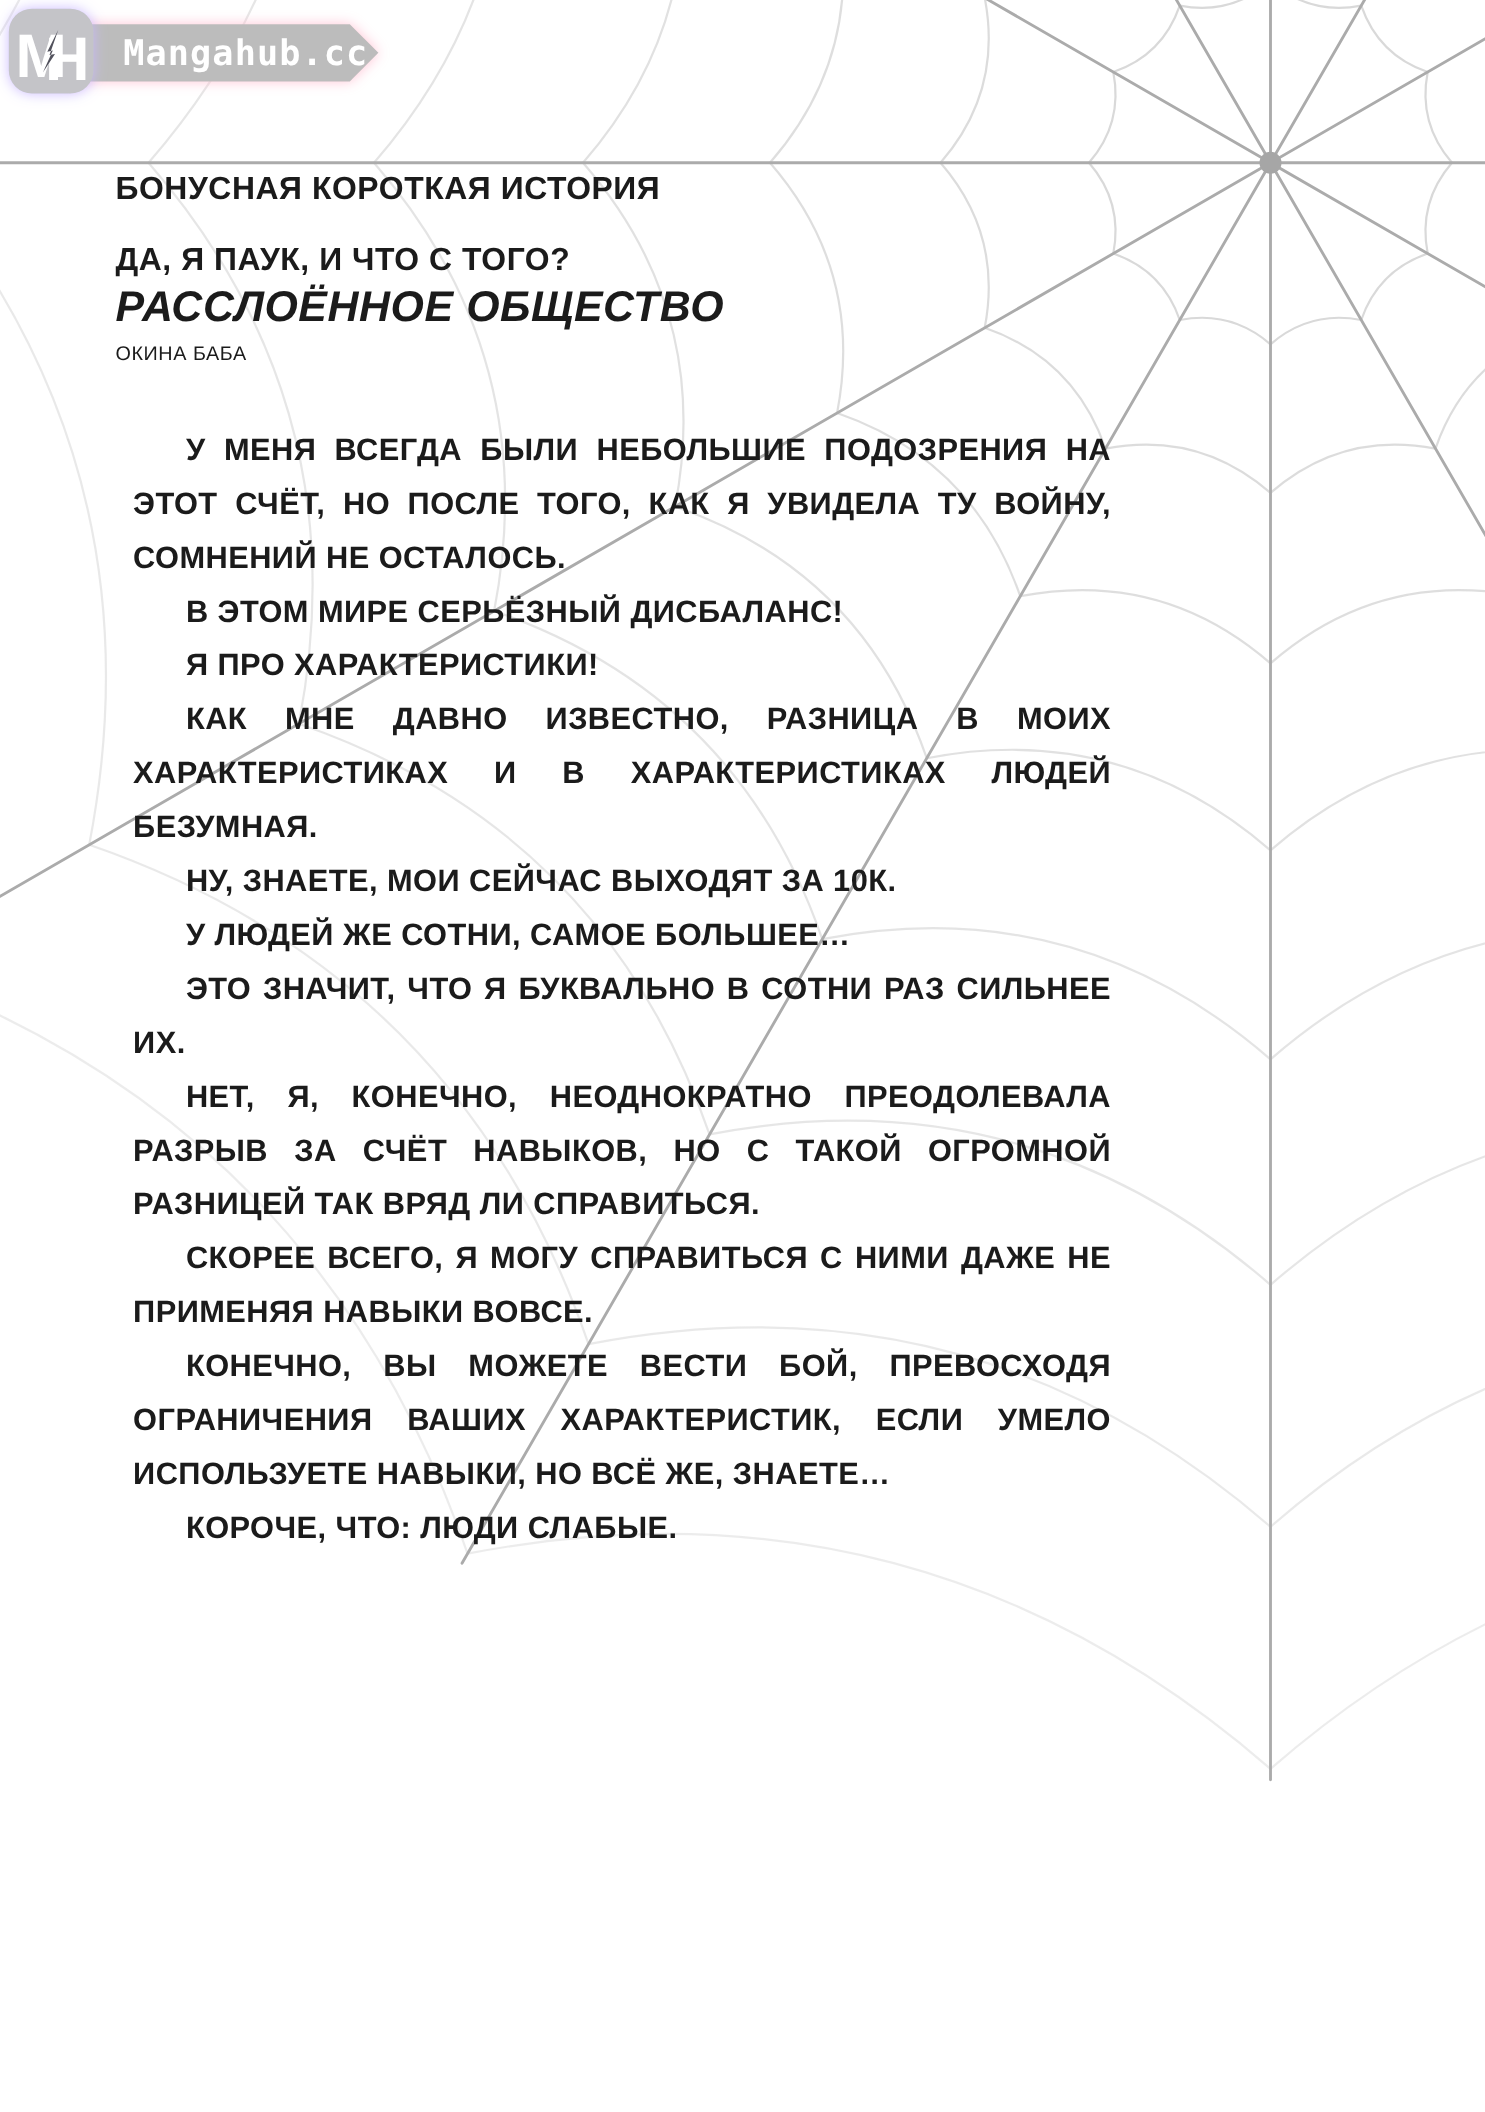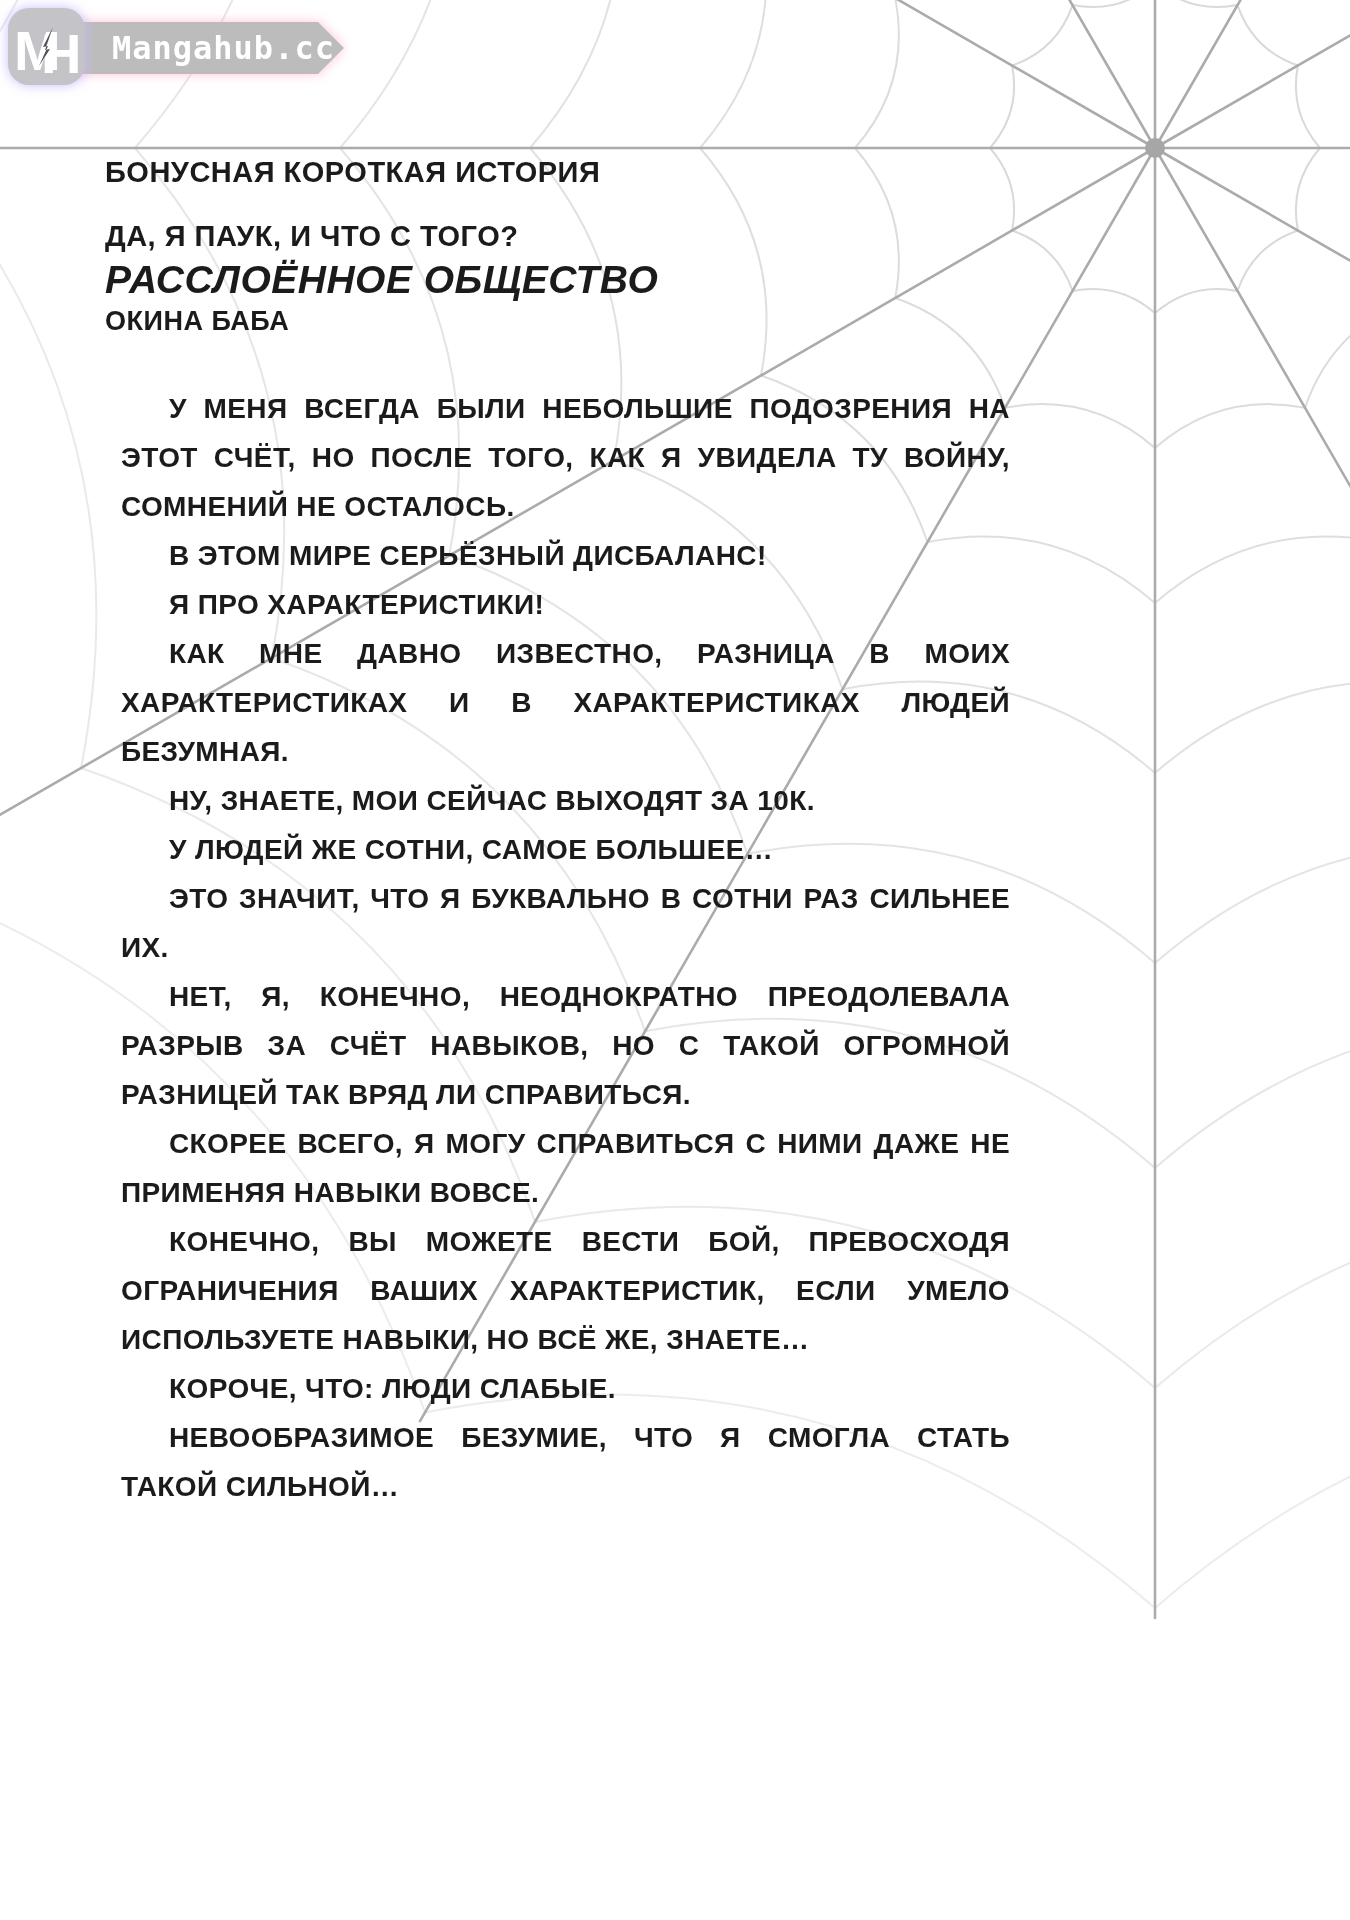--- a/index.html
+++ b/index.html
@@ -37,22 +37,22 @@
     margin-top: 24px;
   }
   .story-title {
     font-size: 39px;
     font-weight: bold;
     font-style: italic;
     line-height: 47px;
     letter-spacing: 0.5px;
   }
   .author {
-    font-size: 27px;
-    font-weight: bold;
+    font-size: 18px;
+    font-weight: normal;
     line-height: 37px;
     letter-spacing: 0.5px;
   }
   .paragraphs {
     margin-top: 44px;
     font-size: 28px;
     font-weight: bold;
     line-height: 49px;
     letter-spacing: 0.4px;
     text-align: justify;
@@ -210,15 +210,14 @@
       <p>В ЭТОМ МИРЕ СЕРЬЁЗНЫЙ ДИСБАЛАНС!</p>
       <p>Я ПРО ХАРАКТЕРИСТИКИ!</p>
       <p>КАК МНЕ ДАВНО ИЗВЕСТНО, РАЗНИЦА В МОИХ ХАРАКТЕРИСТИКАХ И В ХАРАКТЕРИСТИКАХ ЛЮДЕЙ БЕЗУМНАЯ.</p>
       <p>НУ, ЗНАЕТЕ, МОИ СЕЙЧАС ВЫХОДЯТ ЗА 10К.</p>
       <p>У ЛЮДЕЙ ЖЕ СОТНИ, САМОЕ БОЛЬШЕЕ…</p>
       <p>ЭТО ЗНАЧИТ, ЧТО Я БУКВАЛЬНО В СОТНИ РАЗ СИЛЬНЕЕ ИХ.</p>
       <p>НЕТ, Я, КОНЕЧНО, НЕОДНОКРАТНО ПРЕОДОЛЕВАЛА РАЗРЫВ ЗА СЧЁТ НАВЫКОВ, НО С ТАКОЙ ОГРОМНОЙ РАЗНИЦЕЙ ТАК ВРЯД ЛИ СПРАВИТЬСЯ.</p>
       <p>СКОРЕЕ ВСЕГО, Я МОГУ СПРАВИТЬСЯ С НИМИ ДАЖЕ НЕ ПРИМЕНЯЯ НАВЫКИ ВОВСЕ.</p>
       <p>КОНЕЧНО, ВЫ МОЖЕТЕ ВЕСТИ БОЙ, ПРЕВОСХОДЯ ОГРАНИЧЕНИЯ ВАШИХ ХАРАКТЕРИСТИК, ЕСЛИ УМЕЛО ИСПОЛЬЗУЕТЕ НАВЫКИ, НО ВСЁ ЖЕ, ЗНАЕТЕ…</p>
       <p>КОРОЧЕ, ЧТО: ЛЮДИ СЛАБЫЕ.</p>
-      <p>НЕВООБРАЗИМОЕ БЕЗУМИЕ, ЧТО Я СМОГЛА СТАТЬ ТАКОЙ СИЛЬНОЙ…</p>
     </div>
 </div>
 
 </body></html>

